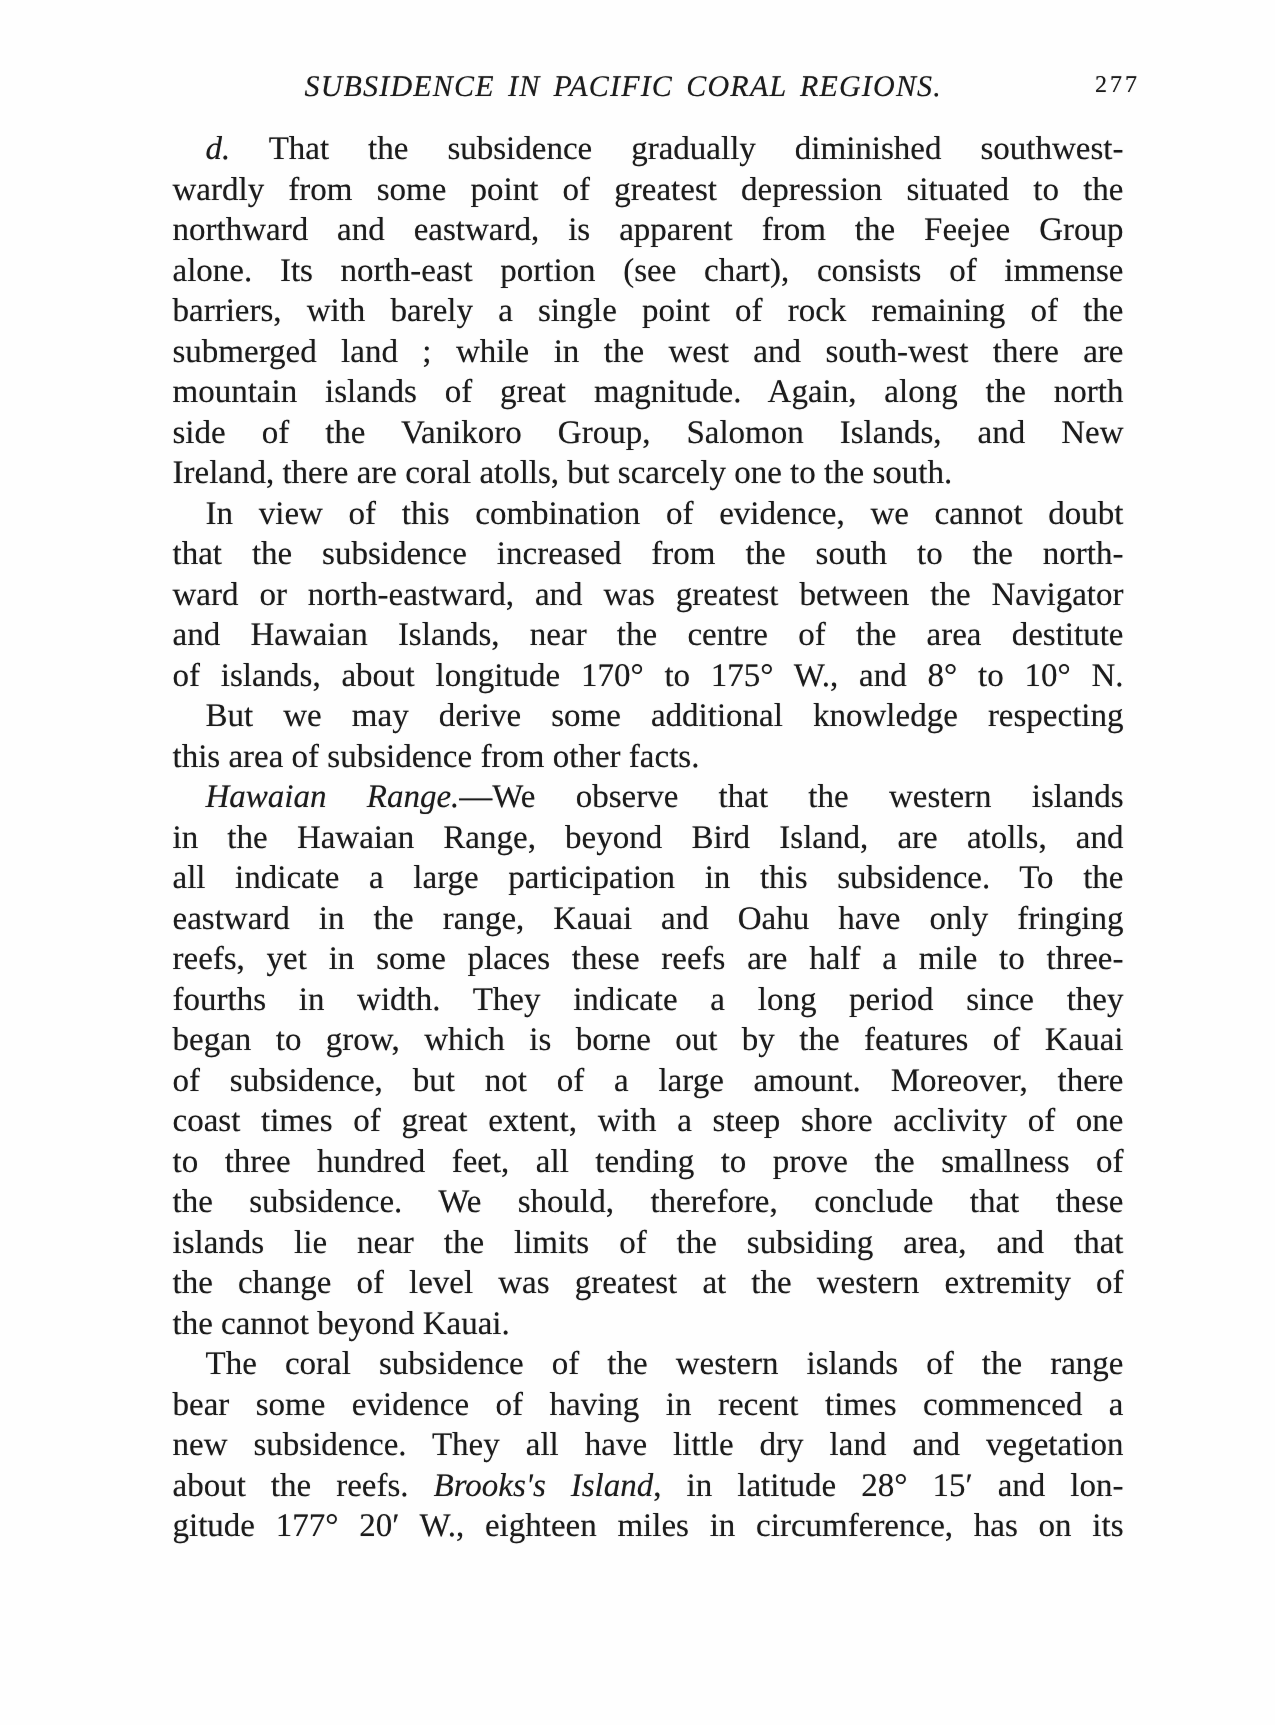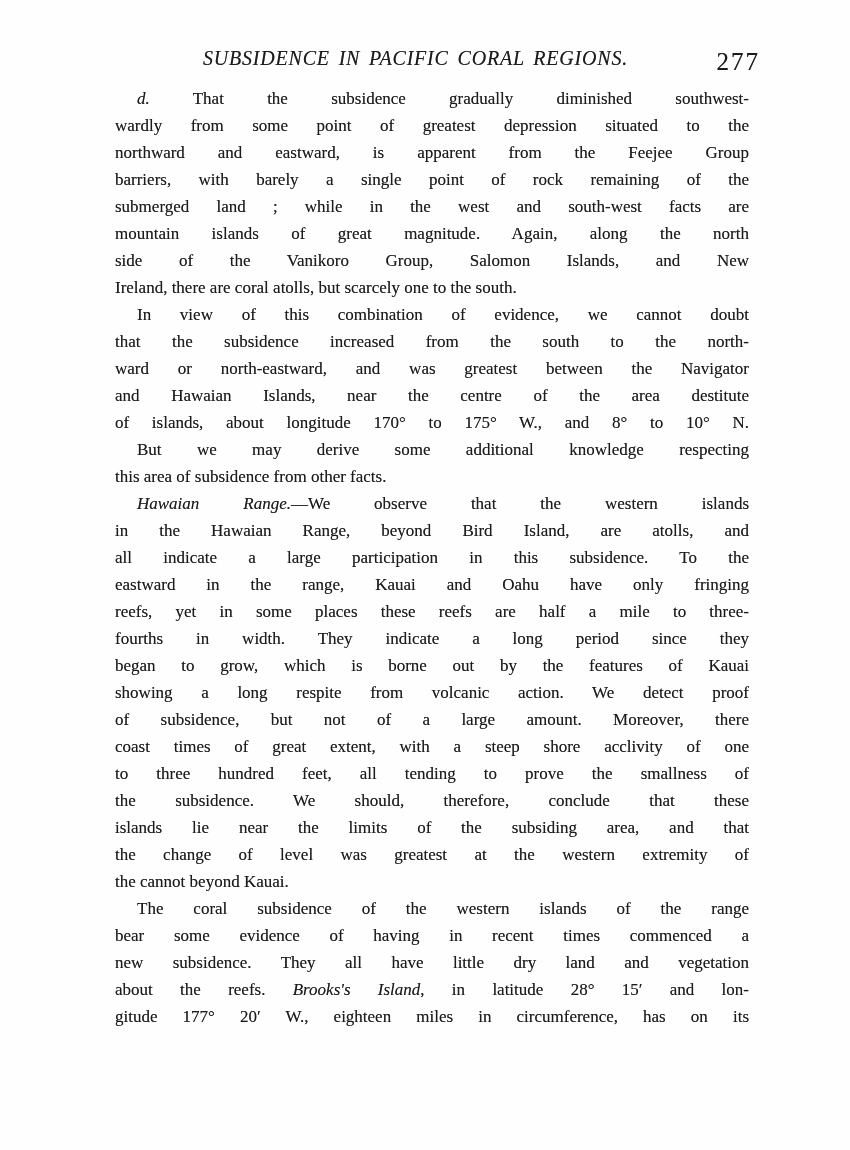--- a/index.html
+++ b/index.html
@@ -28,34 +28,34 @@
     font-style: italic;
     font-size: 20px;
     letter-spacing: 0.8px;
     word-spacing: 3px;
     white-space: nowrap;
   }
   .page-number {
     position: absolute;
     right: 0;
     top: 1px;
-    font-size: 25px;
+    font-size: 16px;
     letter-spacing: 2px;
     text-align: right;
   }
   .text-block {
     position: absolute;
     left: 115px;
     top: 85px;
     width: 634px;
     text-shadow: 0 0 0.6px rgba(28,28,28,0.55);
   }
   .para { margin: 0; }
   .line {
-    font-size: 17px;
+    font-size: 22px;
     line-height: 27px;
   }
   .line.j {
     text-align: justify;
     text-align-last: justify;
   }
   .line.ind { text-indent: 22px; }
   .it { font-style: italic; }
 </style>
 </head>
@@ -64,22 +64,23 @@
 <div class="page">
   <div class="header">
     <span class="running-title">SUBSIDENCE IN PACIFIC CORAL REGIONS.</span>
     <span class="page-number">277</span>
   </div>
   <div class="text-block">
       <div class="para">
         <div class="line j ind"><span class="it">d.</span><span> That the subsidence gradually diminished southwest-</span></div>
         <div class="line j"><span>wardly from some point of greatest depression situated to the</span></div>
         <div class="line j"><span>northward and eastward, is apparent from the Feejee Group</span></div>
+        <div class="line j"><span>alone. Its north-east portion (see chart), consists of immense</span></div>
         <div class="line j"><span>barriers, with barely a single point of rock remaining of the</span></div>
-        <div class="line j"><span>submerged land ; while in the west and south-west facts are</span></div>
+        <div class="line j"><span>submerged land ; while in the west and south-west there are</span></div>
         <div class="line j"><span>mountain islands of great magnitude. Again, along the north</span></div>
         <div class="line j"><span>side of the Vanikoro Group, Salomon Islands, and New</span></div>
         <div class="line"><span>Ireland, there are coral atolls, but scarcely one to the south.</span></div>
       </div>
       <div class="para">
         <div class="line j ind"><span>In view of this combination of evidence, we cannot doubt</span></div>
         <div class="line j"><span>that the subsidence increased from the south to the north-</span></div>
         <div class="line j"><span>ward or north-eastward, and was greatest between the Navigator</span></div>
         <div class="line j"><span>and Hawaian Islands, near the centre of the area destitute</span></div>
         <div class="line j"><span>of islands, about longitude 170° to 175° W., and 8° to 10° N.</span></div>
@@ -89,21 +90,20 @@
         <div class="line"><span>this area of subsidence from other facts.</span></div>
       </div>
       <div class="para">
         <div class="line j ind"><span class="it">Hawaian Range.</span><span>—We observe that the western islands</span></div>
         <div class="line j"><span>in the Hawaian Range, beyond Bird Island, are atolls, and</span></div>
         <div class="line j"><span>all indicate a large participation in this subsidence. To the</span></div>
         <div class="line j"><span>eastward in the range, Kauai and Oahu have only fringing</span></div>
         <div class="line j"><span>reefs, yet in some places these reefs are half a mile to three-</span></div>
         <div class="line j"><span>fourths in width. They indicate a long period since they</span></div>
         <div class="line j"><span>began to grow, which is borne out by the features of Kauai</span></div>
-        <div class="line j"><span>showing a long respite from volcanic action. We detect proof</span></div>
         <div class="line j"><span>of subsidence, but not of a large amount. Moreover, there</span></div>
         <div class="line j"><span>coast times of great extent, with a steep shore acclivity of one</span></div>
         <div class="line j"><span>to three hundred feet, all tending to prove the smallness of</span></div>
         <div class="line j"><span>the subsidence. We should, therefore, conclude that these</span></div>
         <div class="line j"><span>islands lie near the limits of the subsiding area, and that</span></div>
         <div class="line j"><span>the change of level was greatest at the western extremity of</span></div>
         <div class="line"><span>the cannot beyond Kauai.</span></div>
       </div>
       <div class="para">
         <div class="line j ind"><span>The coral subsidence of the western islands of the range</span></div>

